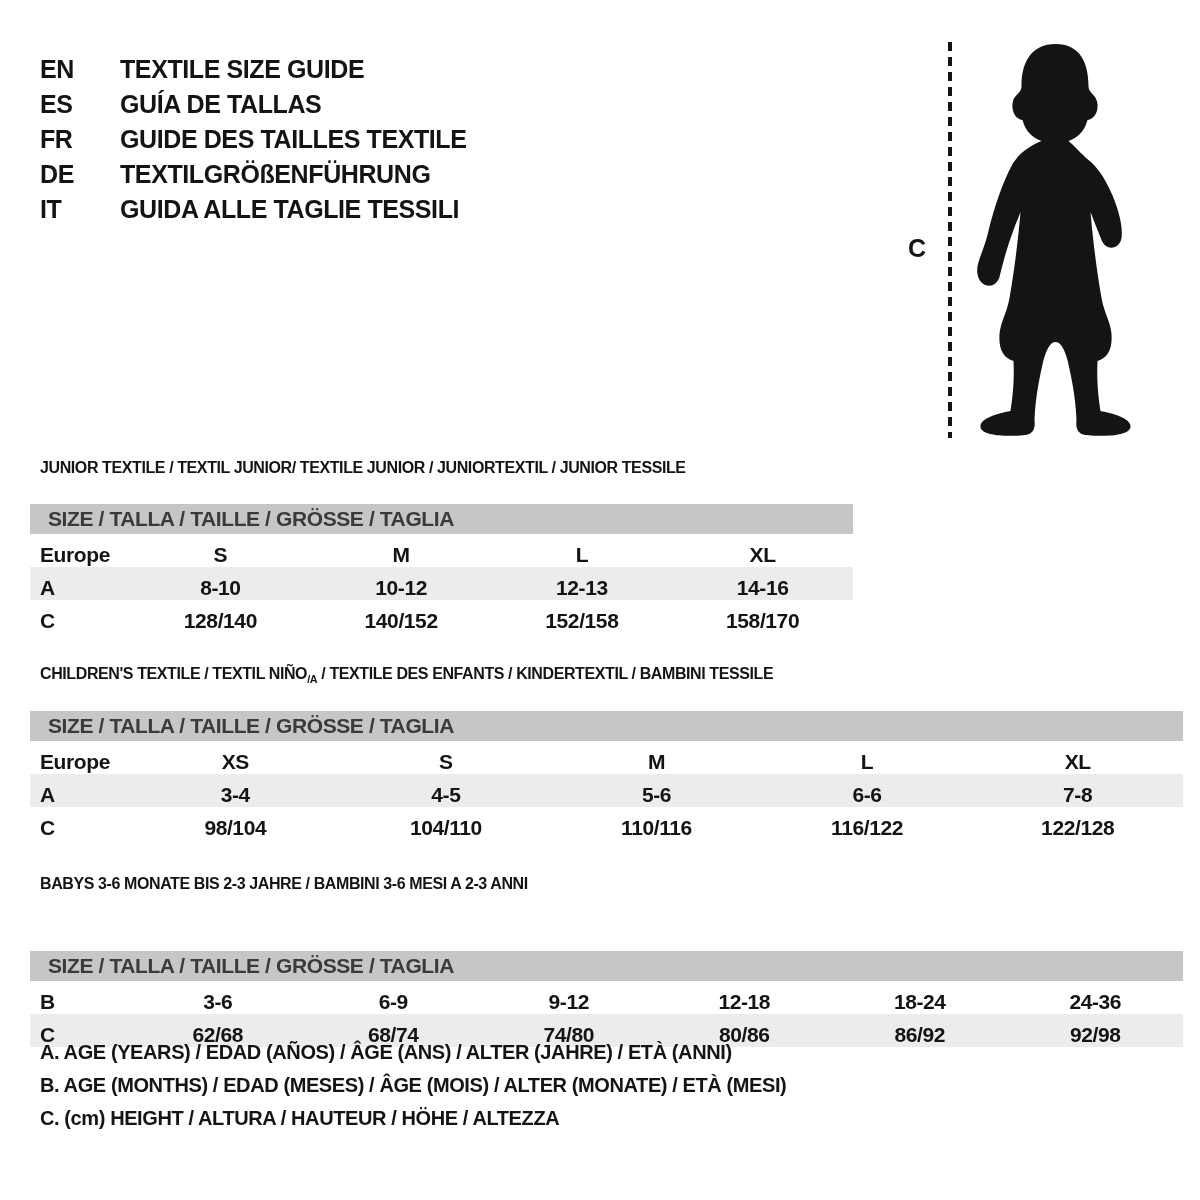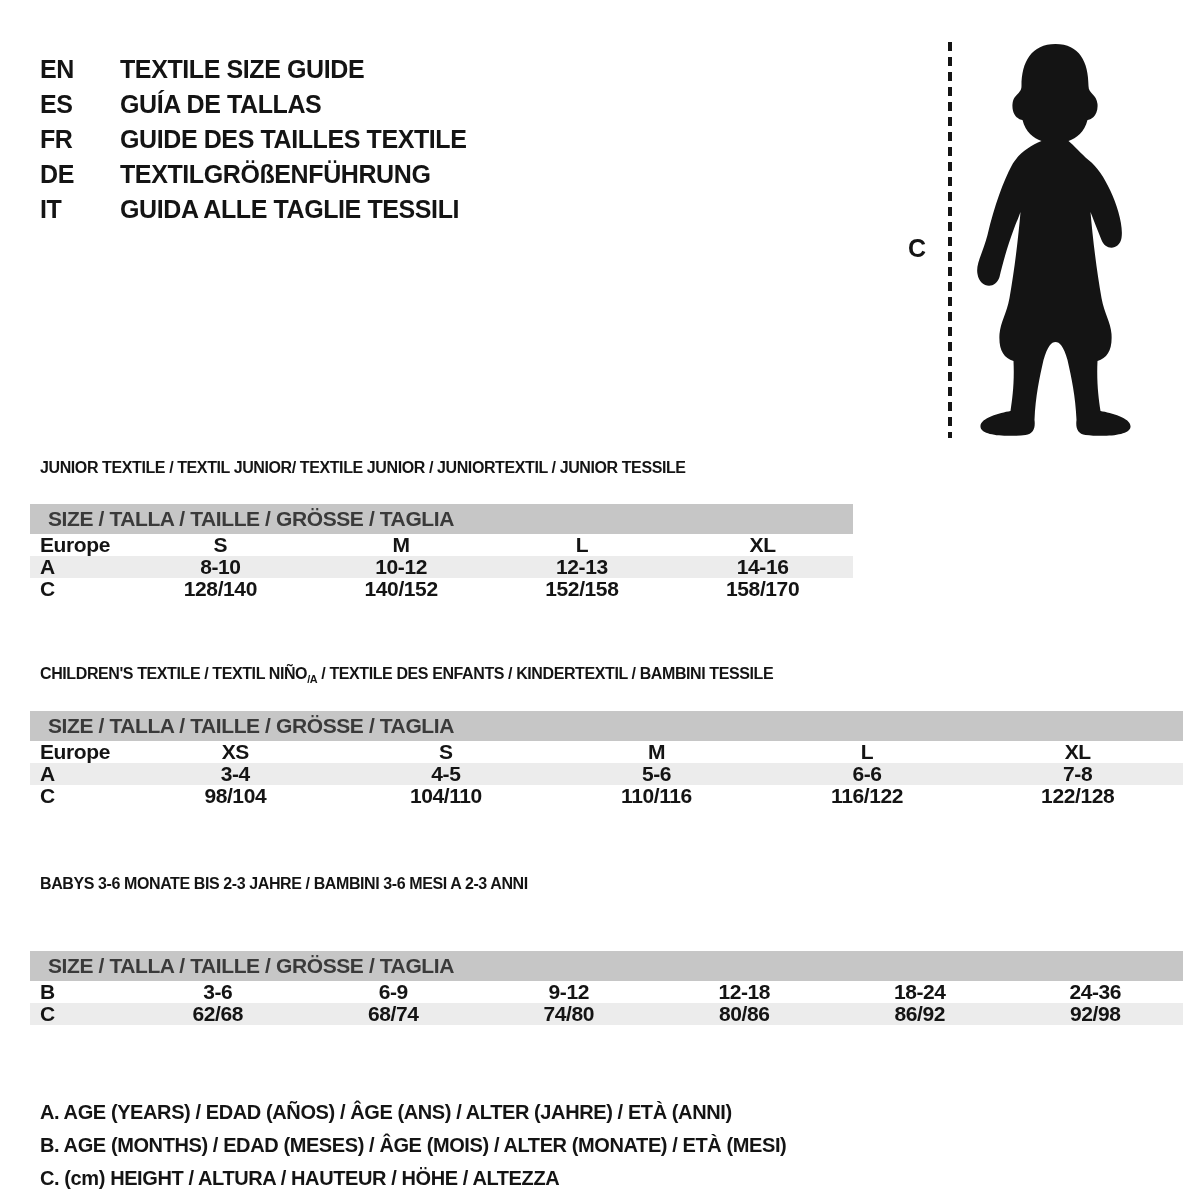--- a/index.html
+++ b/index.html
@@ -40,26 +40,26 @@
   .sub{font-size:0.68em;vertical-align:sub;}
   
   .stable{position:absolute;left:30px;}
   .junior-table{top:482px;width:823px;}
   .children-table{top:689px;width:1153px;}
   .babies-table{top:929px;width:1153px;}
   .size-bar{
     height:30px;line-height:30px;background:var(--bar-bg);
     padding-left:18px;font-size:21px;color:#3a3a3a;
   }
-  .trow{display:flex;height:22px;align-items:center;font-size:21px;}
+  .trow{display:flex;height:33px;align-items:flex-end;font-size:21px;}
   .trow.alt{background:var(--alt-bg);}
   .tcell{flex:1;text-align:center;}
   .tcell.first{flex:0 0 100px;text-align:left;padding-left:10px;}
   
-  .legend{position:absolute;left:40px;top:1074px;font-size:20px;line-height:33px;white-space:nowrap;}
+  .legend{position:absolute;left:40px;top:1014px;font-size:20px;line-height:33px;white-space:nowrap;}
 </style>
 </head>
 <body>
 
 <div class="page">
 
   <div class="lang-list">
     <div class="lang-row">
       <span class="lang-code">EN</span>
       <span class="lang-label">TEXTILE SIZE GUIDE</span>

